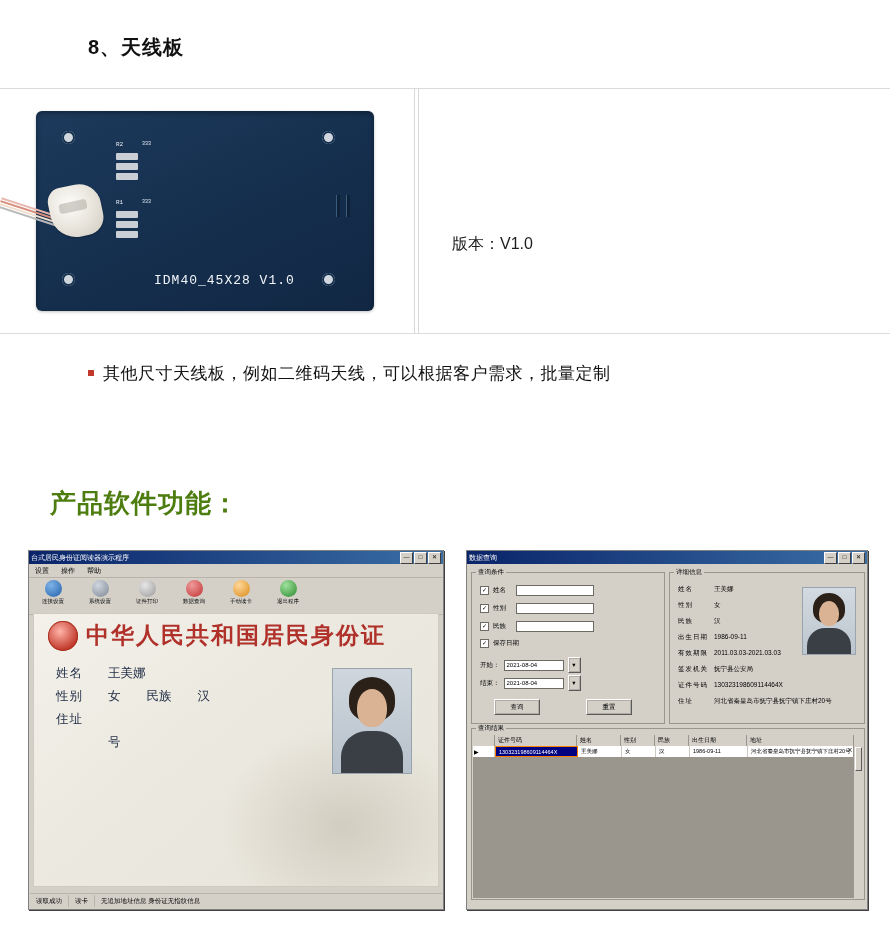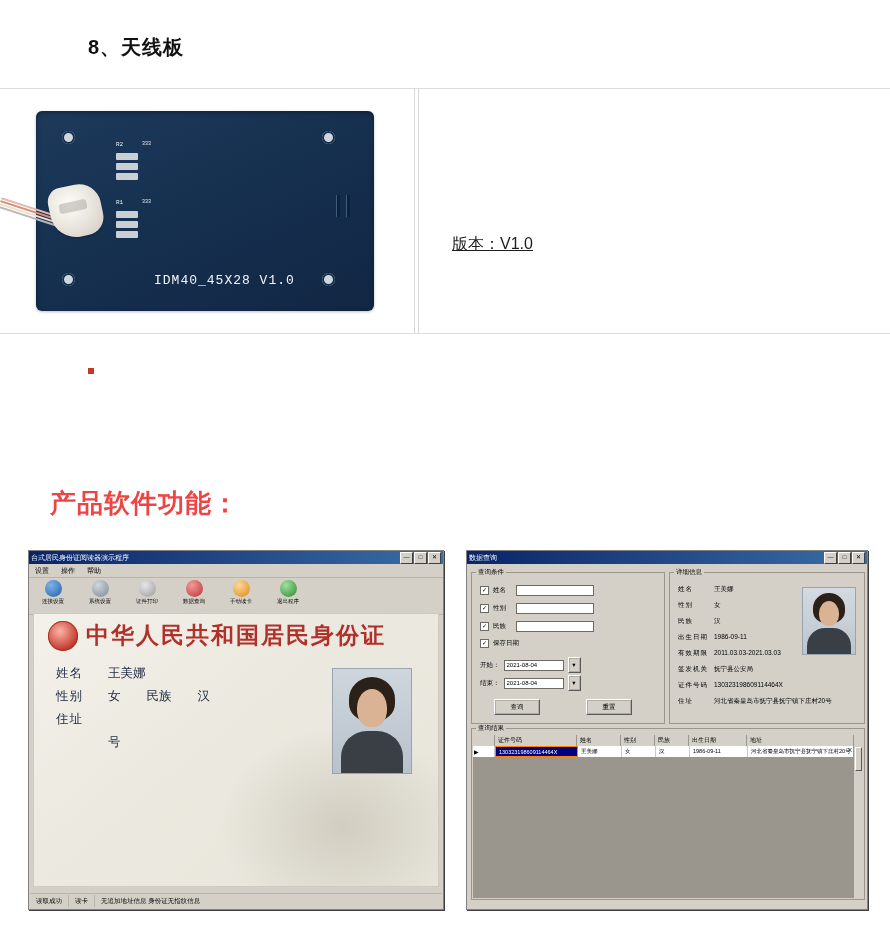--- a/index.html
+++ b/index.html
@@ -181,21 +181,21 @@
 
   
   .specs {
     position: absolute;
     left: 452px;
     top: 136px;
     font-size: 16px;
     line-height: 38px;
     color: #1d1d1d;
   }
-  .specs .line { white-space: nowrap; text-decoration: underline; }
+  .specs .line { white-space: nowrap; }
 
   
   .bullet-note {
     position: absolute;
     left: 88px;
     top: 362px;
     font-size: 17px;
     color: #111;
     letter-spacing: .5px;
   }
@@ -208,21 +208,21 @@
     vertical-align: 3px;
   }
 
   
   .soft-title {
     position: absolute;
     left: 50px;
     top: 486px;
     font-size: 26px;
     font-weight: bold;
-    color: #ef4444;
+    color: #4d7c0f;
     letter-spacing: 1px;
   }
 
   
   .shots {
     position: absolute;
     left: 28px;
     top: 550px;
     width: 838px;
     height: 358px;
@@ -632,21 +632,21 @@
   </div>
 
   <div class="specs">
     <div class="line">版本：V1.0</div>
   </div>
 </div>
 <div class="panel-divider"></div>
 <div class="panel-divider second"></div>
 
 <div class="bullet-note">
-  <span class="sq"></span>
+  <span class="sq"></span><span>其他尺寸天线板，例如二维码天线，可以根据客户需求，批量定制</span>
 </div>
 
 <div class="soft-title">产品软件功能：</div>
 
 <div class="shots">
 
   <div class="win" id="win-left">
     <div class="titlebar">
       <span class="tb-text">台式居民身份证阅读器演示程序</span>
       <span class="tb-btns">

